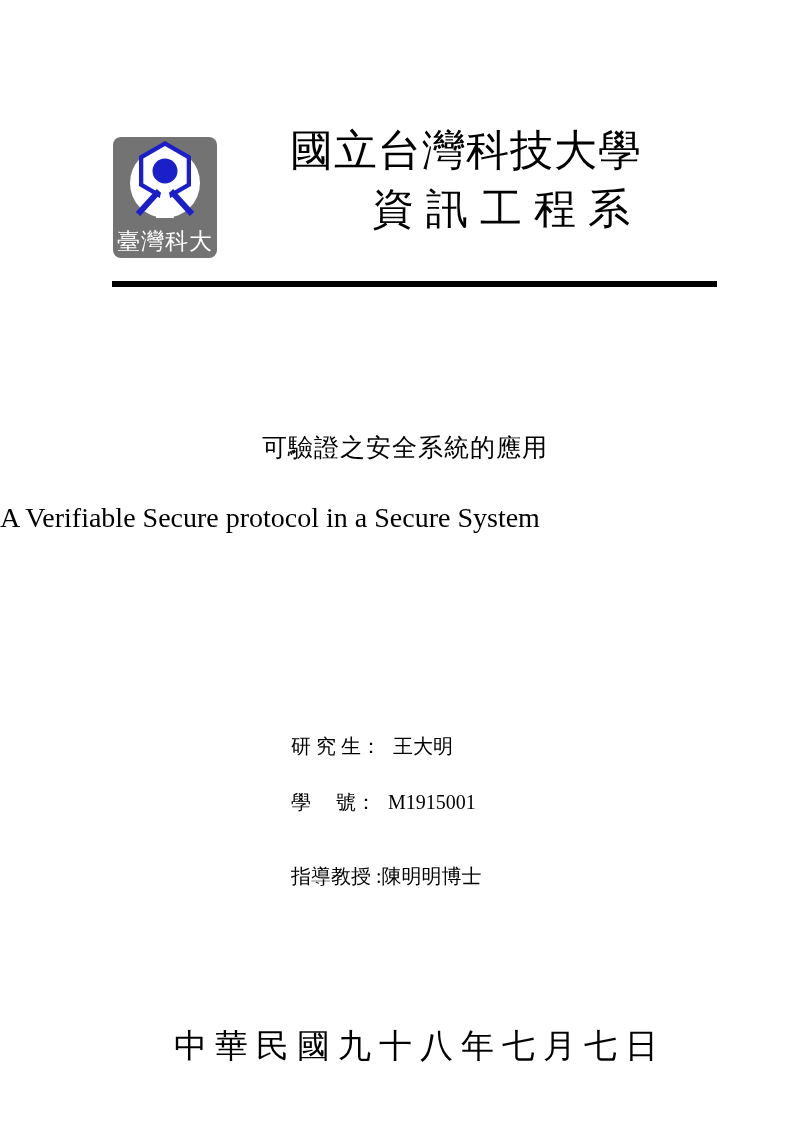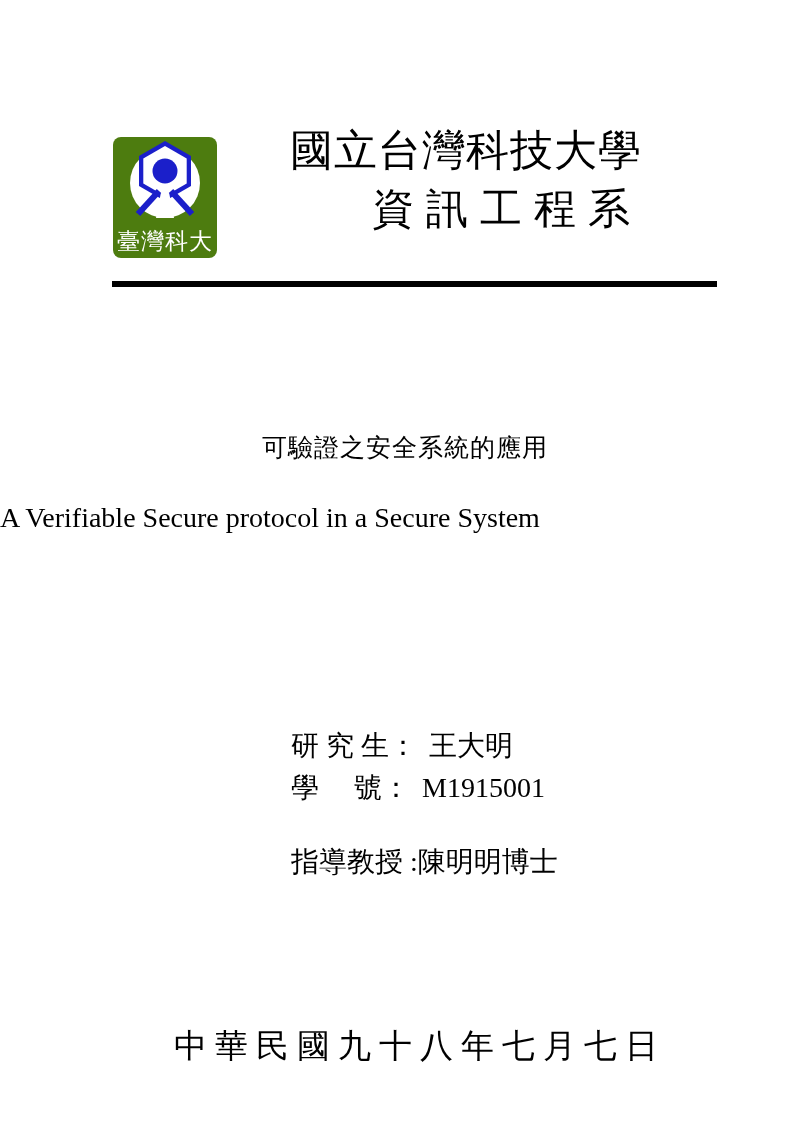--- a/index.html
+++ b/index.html
@@ -87,47 +87,47 @@
     width: 794px;
     text-align: left;
     font-size: 28px;
     line-height: 34px;
   }
 
   
   .student-block {
     position: absolute;
     left: 291px; top: 726px;
-    font-size: 28px;
+    font-size: 20px;
     line-height: 40px;
     white-space: nowrap;
   }
   .info-line .val { margin-left: 12px; }
-  .info-line.id-line { margin-top: 2px; }
+  .info-line.id-line { margin-top: 16px; }
   .info-line.advisor-line { margin-top: 34px; }
 
   
   .date-line {
     position: absolute;
     left: 46px; top: 1000px;
     width: 748px;
     text-align: center;
     font-size: 33px;
     line-height: 36px;
     letter-spacing: 8px;
     white-space: nowrap;
     margin-top: 28px;
   }
 </style>
 </head>
 <body>
 
 <div class="page">
 
-  <div class="logo" style="background-color: #4d7c0f;">
+  <div class="logo" style="background-color: #737373;">
     <svg width="104" height="88" viewBox="0 0 104 88">
 
       <circle cx="52" cy="46" r="35" fill="#ffffff"></circle>
 
       <polygon points="52,4 26,19 26,49 52,64 78,49 78,19" fill="#1b1fca"></polygon>
 
       <polygon points="52,9 30.3,21.5 30.3,46.5 52,59 73.7,46.5 73.7,21.5" fill="#ffffff"></polygon>
 
       <circle cx="52" cy="34" r="12.5" fill="#1b1fca"></circle>
 

